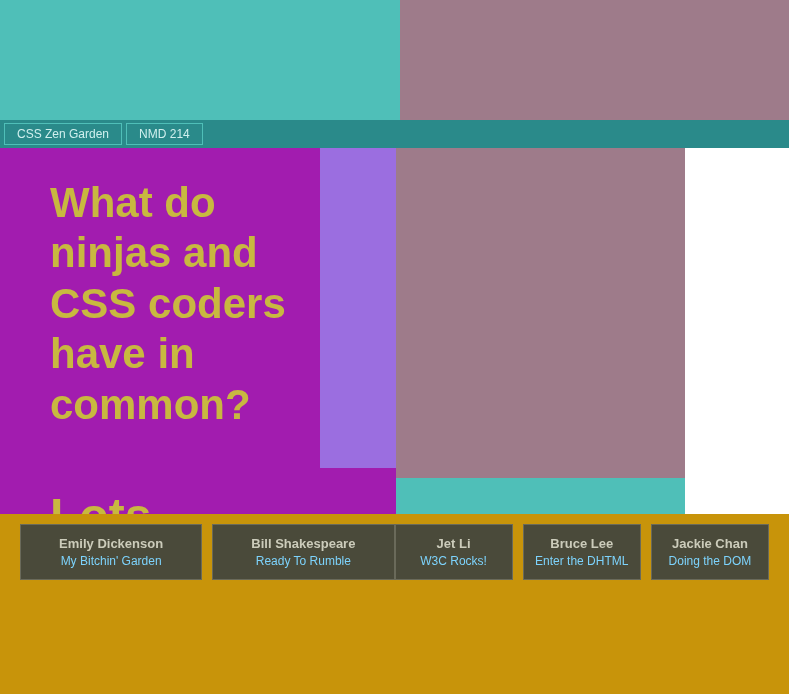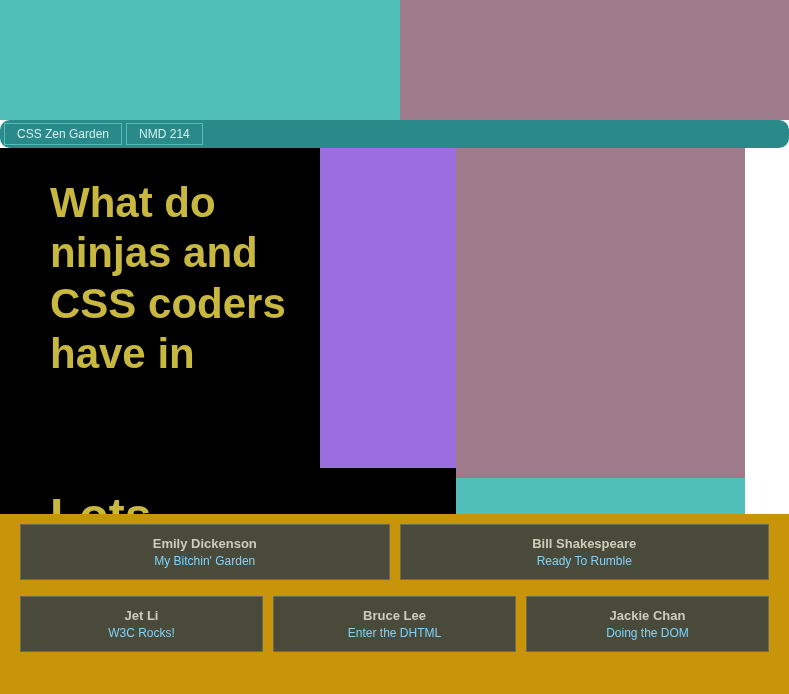--- a/index.html
+++ b/index.html
@@ -30,21 +30,20 @@
 
     
     .tab-bar {
       display: flex;
       width: 789px;
       height: 28px;
       background-color: #2a8a8a;
       align-items: center;
       padding: 0 4px;
       gap: 4px;
-      border-radius: 10px;
     }
     .tab {
       height: 22px;
       padding: 0 12px;
       background-color: #2a8a8a;
       border: 1px solid #4fbfb8;
       color: #d0f0ee;
       font-size: 12px;
       display: flex;
       align-items: center;
@@ -54,22 +53,22 @@
     
     .main-content {
       display: flex;
       width: 789px;
       height: calc(694px - 148px);
       position: relative;
     }
 
     
     .left-purple {
-      width: 456px;
-      background-color: #000000;
+      width: 396px;
+      background-color: #a21caf;
       position: relative;
       overflow: hidden;
       padding-left: 16px;
     }
 
     
     .inner-column {
       position: absolute;
       left: 320px;
       top: 0;
@@ -133,22 +132,22 @@
     .bottom-overlay {
       position: absolute;
       bottom: 0;
       left: 0;
       width: 789px;
       height: 180px;
       background-color: #c8940a;
       z-index: 10;
       padding: 10px 20px;
       display: flex;
-      flex-direction: column;
-      gap: 16px;
+      flex-direction: row;
+      gap: 0;
     }
 
     .button-row {
       display: flex;
       gap: 10px;
       width: 100%;
       justify-content: space-between;
     }
 
     .person-button {
@@ -188,20 +187,21 @@
 </div>
 
 <div class="main-content">
   <div class="left-purple">
     <div class="inner-column"></div>
     <div class="main-heading">
       <span>What do</span><br>
       <span>ninjas and</span><br>
       <span>CSS coders</span><br>
       <span>have in</span><br>
+      <span>common?</span>
     </div>
     <div class="lots-text">Lots.</div>
     <div class="ninjas-text">Ninjas and</div>
   </div>
   <div class="right-mauve">
     <div class="right-mauve-top"></div>
     <div class="right-mauve-bottom"></div>
   </div>
 
   <div class="bottom-overlay">

